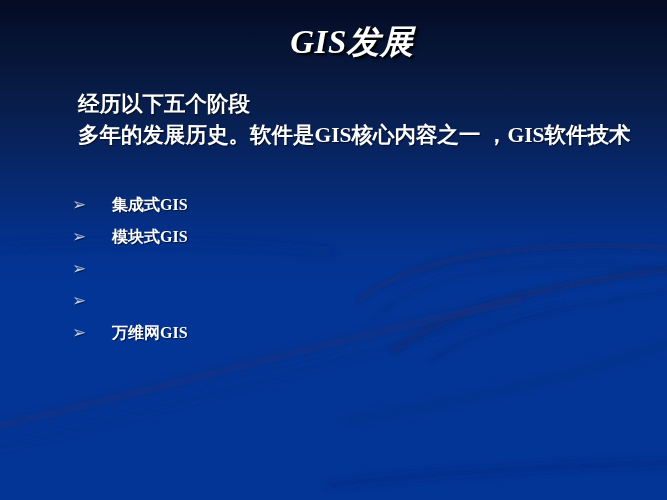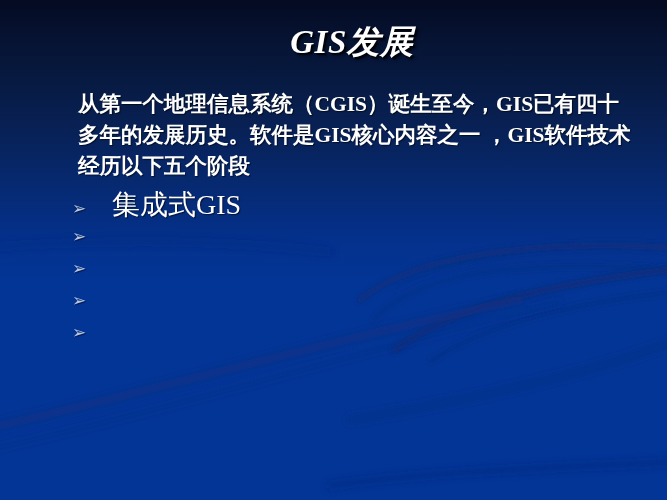--- a/index.html
+++ b/index.html
@@ -93,23 +93,23 @@
     width: 40px;
     flex: 0 0 40px;
     color: #b9c7e0;
     font-size: 17px;
     line-height: 32px;
     text-align: left;
     text-shadow: 1px 1px 1px rgba(0, 0, 0, 0.5);
   }
   .bullet-text {
     color: #ffffff;
-    font-size: 28px;
+    font-size: 16px;
     line-height: 32px;
-    font-weight: normal;
+    font-weight: bold;
     text-shadow: 1px 1px 1px rgba(0, 0, 0, 0.6);
     white-space: nowrap;
   }
 </style>
 </head>
 <body>
 
 <div class="slide">
 
   <svg class="swooshes" viewBox="0 0 667 500" preserveAspectRatio="none">
@@ -139,37 +139,38 @@
       <path d="M720 460 C 600 466, 430 470, 330 486" stroke-width="6" opacity="0.45"></path>
       <path d="M-20 248 C 80 240, 210 238, 330 252" stroke-width="5" opacity="0.35"></path>
     </g>
   </svg>
 
   <div class="title-wrap">
     <span class="title">GIS发展</span>
   </div>
 
   <div class="para">
-    <div class="para-line">从第一个地理信息系统（CGIS）诞生至今，GIS已有四十</div>
+    <div class="para-line">经历以下五个阶段</div>
     <div class="para-line">多年的发展历史。软件是GIS核心内容之一 ，GIS软件技术</div>
-    <div class="para-line">经历以下五个阶段</div>
   </div>
 
   <ul class="bullets">
     <li class="bullet-item">
       <span class="bullet-marker">➢</span>
       <span class="bullet-text">集成式GIS</span>
     </li>
     <li class="bullet-item">
       <span class="bullet-marker">➢</span>
+      <span class="bullet-text">模块式GIS</span>
     </li>
     <li class="bullet-item">
       <span class="bullet-marker">➢</span>
     </li>
     <li class="bullet-item">
       <span class="bullet-marker">➢</span>
     </li>
     <li class="bullet-item">
       <span class="bullet-marker">➢</span>
+      <span class="bullet-text">万维网GIS</span>
     </li>
   </ul>
 
 </div>
 
 </body></html>

